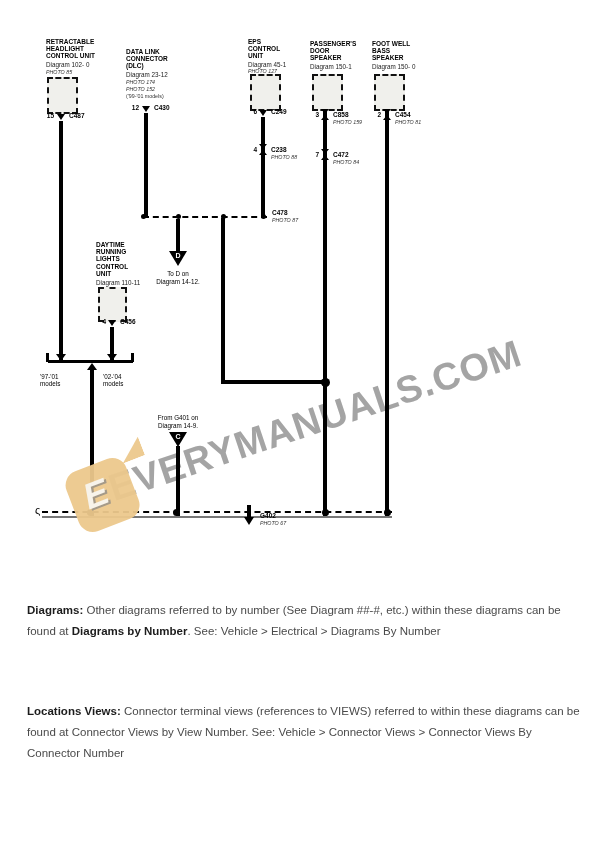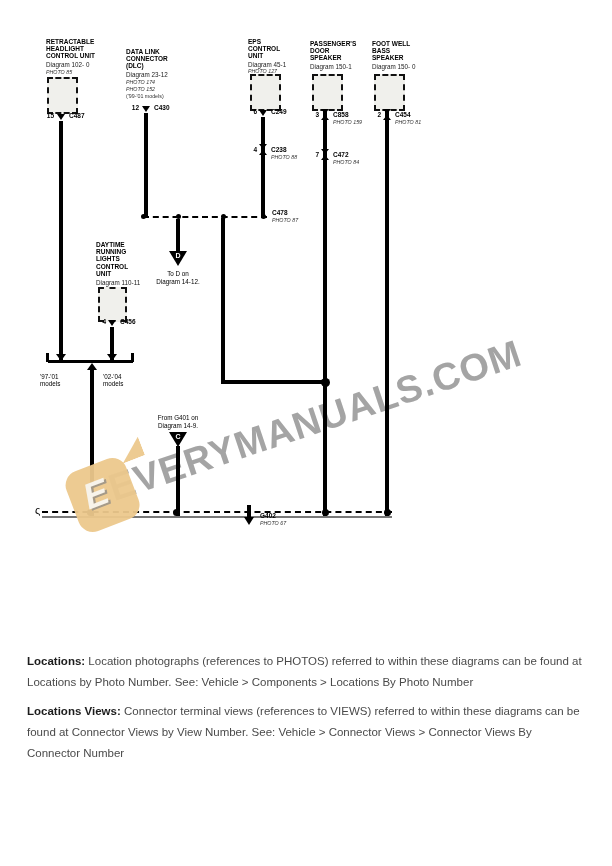--- a/index.html
+++ b/index.html
@@ -200,16 +200,16 @@
   <div class="dot" style="left:86.5px;top:509px;width:7px;height:7px"></div>
   <div class="dot" style="left:173px;top:509px;width:7px;height:7px"></div>
   <div class="dot" style="left:321.5px;top:509px;width:7px;height:7px"></div>
   <div class="dot" style="left:383.5px;top:509px;width:7px;height:7px"></div>
 
   <div class="wv" style="left:247px;top:505px;height:13px"></div>
   <div class="gnd-tri" style="left:244px;top:517px"></div>
   <span class="cname" style="left:260px;top:512px">G402</span>
   <div class="ph" style="left:260px;top:520px">PHOTO 67</div>
 
-  <p class="note" style="top:639px"><b>Locations:</b><span> Location photographs (references to PHOTOS) referred to within these diagrams can be found at Locations by Photo Number. See: Vehicle &gt; Components &gt; Locations By Photo Number</span></p>
+  <p class="note" style="top:588px"><b>Diagrams:</b><span> Other diagrams referred to by number (See Diagram ##-#, etc.) within these diagrams can be found at </span><b>Diagrams by Number</b><span>. See: Vehicle &gt; Electrical &gt; Diagrams By Number</span></p>
   <p class="note" style="top:689px"><b>Locations Views:</b><span> Connector terminal views (references to VIEWS) referred to within these diagrams can be found at Connector Views by View Number. See: Vehicle &gt; Connector Views &gt; Connector Views By Connector Number</span></p>
 
 </div>
 
 </body></html>

